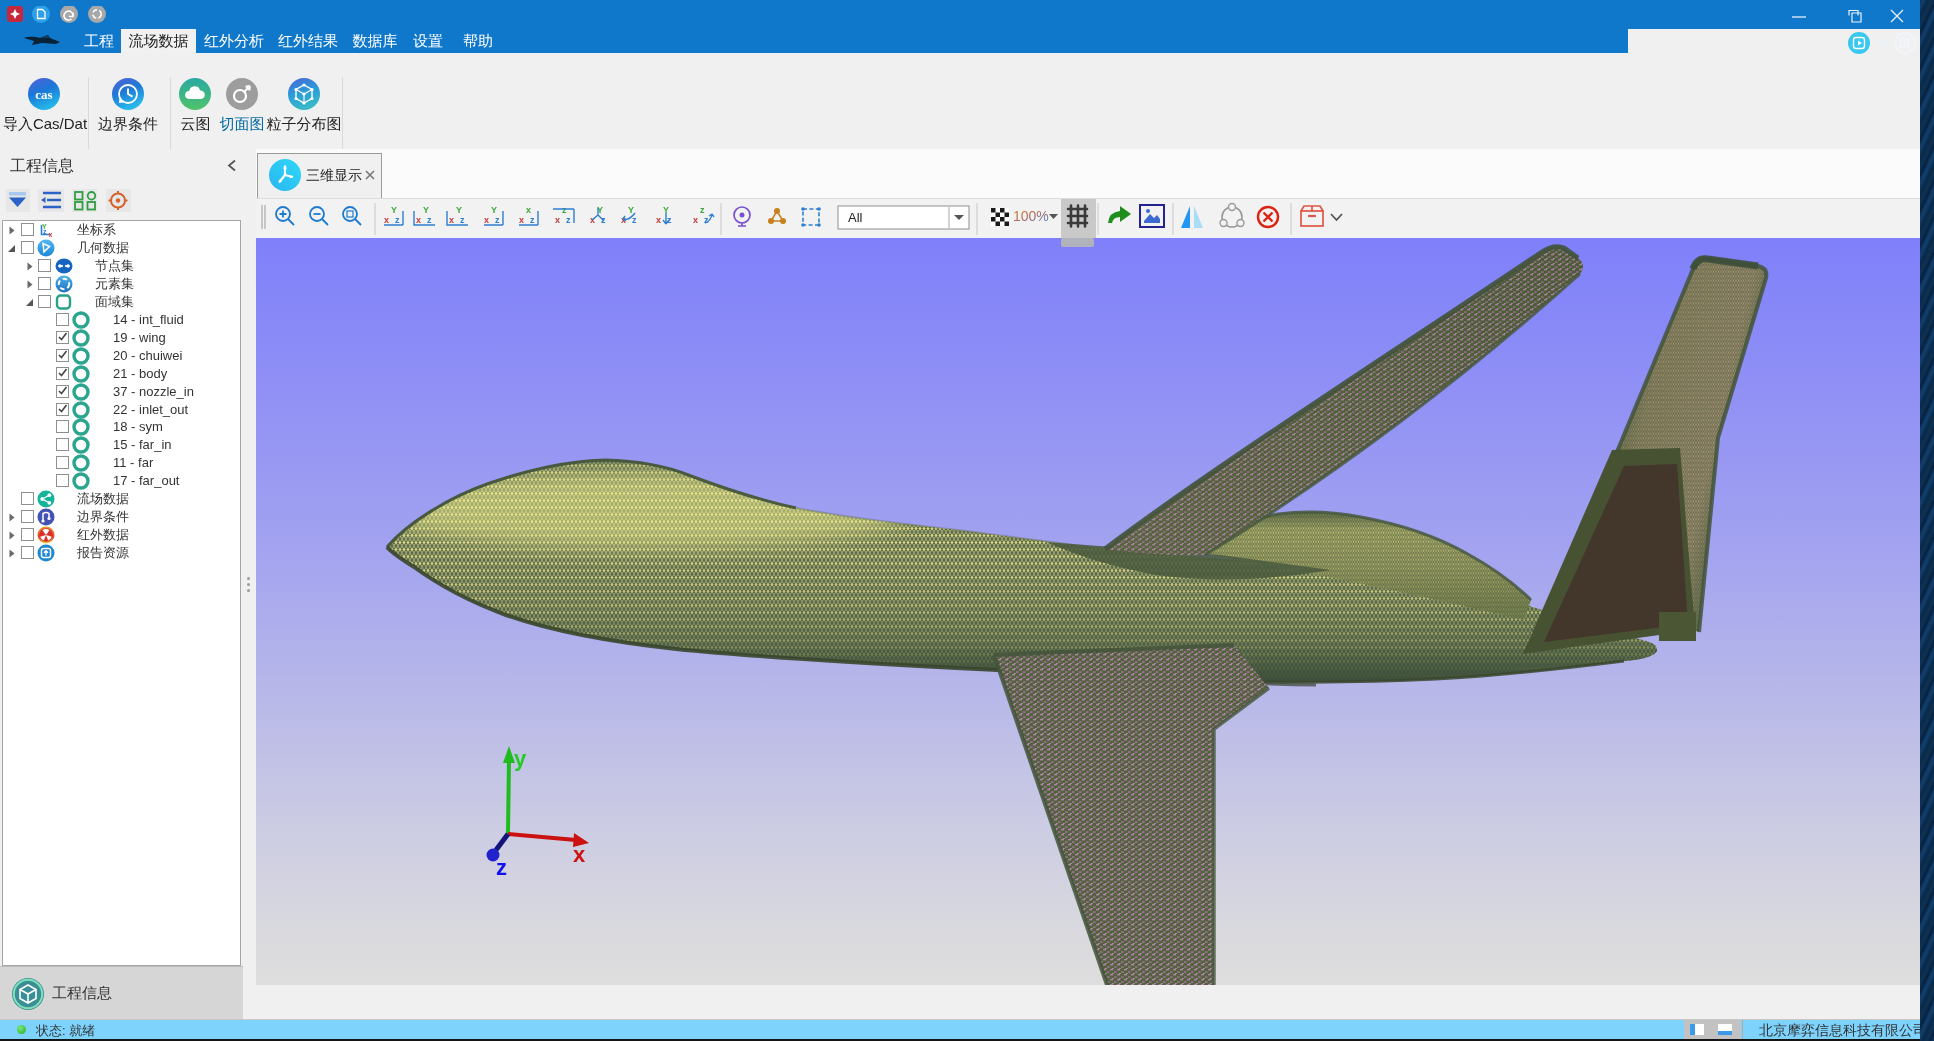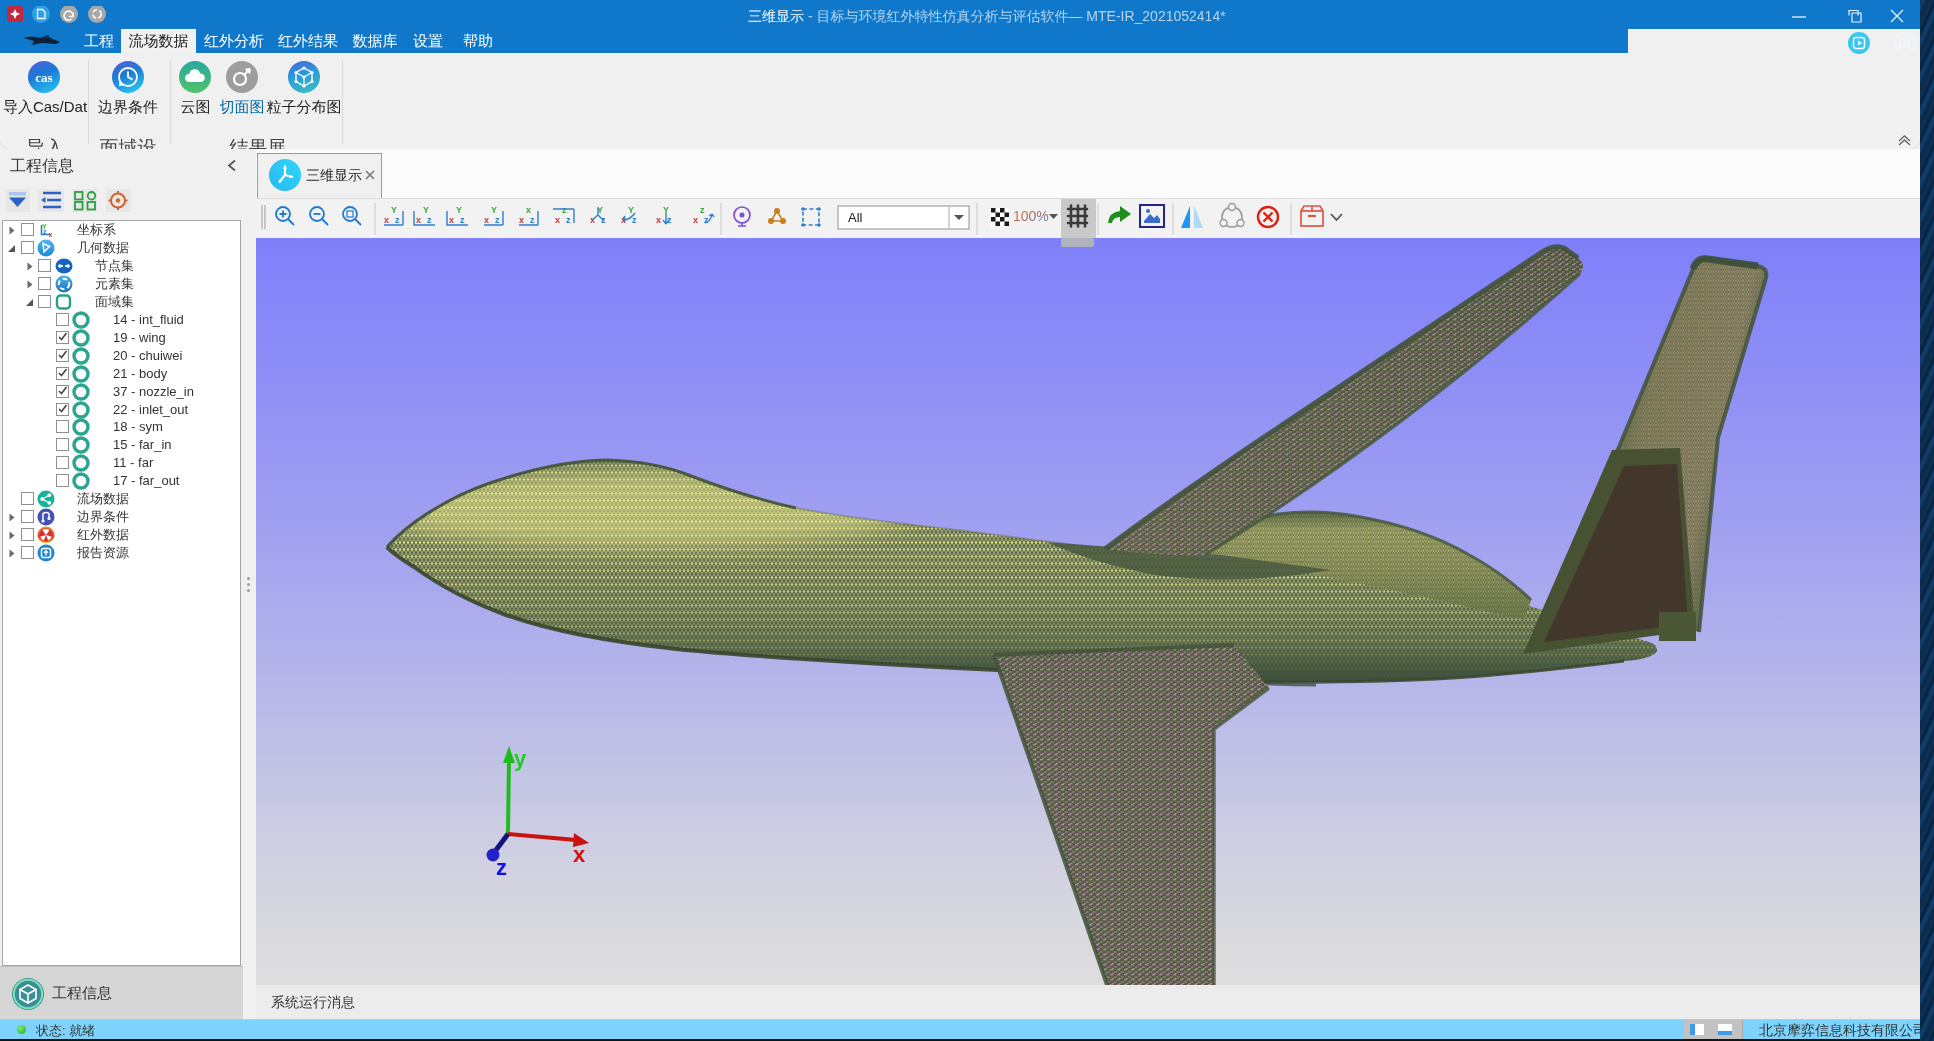--- a/index.html
+++ b/index.html
@@ -4,21 +4,21 @@
 <style>
   * { margin:0; padding:0; box-sizing:border-box; }
   html,body { width:1934px; height:1041px; overflow:hidden; font-family:"Liberation Sans",sans-serif; background:#f0f0f0; }
   .abs { position:absolute; }
   #win { position:absolute; left:0; top:0; width:1920px; height:1041px; }
   #desktop { position:absolute; left:1920px; top:0; width:14px; height:1041px;
      background:repeating-linear-gradient(115deg,#0b2c50 0px,#12406e 3px,#0a2947 7px,#0d3257 11px,#071f3a 15px); }
   #titlebar { position:absolute; left:0; top:0; width:1920px; height:29px; background:#0f78cb; }
   #menubar { position:absolute; left:0; top:29px; width:1628px; height:24px; background:#0f78cb; }
   .menuitem { position:absolute; top:0; height:24px; line-height:23px; color:#fff; font-size:15px; text-align:center; }
-  #ribbon { position:absolute; left:0; top:54px; width:1920px; height:96px; background:#f0f0f0; border-bottom:1px solid #d9d9d9;border-radius:10px; }
+  #ribbon { position:absolute; left:0; top:71px; width:1920px; height:96px; background:#f0f0f0; border-bottom:1px solid #d9d9d9;border-radius:10px; }
   .rbtn-label { position:absolute; font-size:15px; color:#222; text-align:center; }
   .rgroup-label { position:absolute; top:81px; font-size:19px; color:#444; text-align:center; }
   .rsep { position:absolute; top:6px; width:1px; height:84px; background:#d9d9d9; }
   #leftpanel { position:absolute; left:0; top:149px; width:243px; height:870px; background:#f0f0f0; }
   #treebox { position:absolute; left:2px; top:71px; width:239px; height:746px; background:#fff; border:1px solid #a5a5a5; }
   .trow { position:absolute; left:0; width:235px; height:18px; }
   .tcheck { position:absolute; width:13px; height:13px; background:#fff; border:1px solid #8f8f8f; }
   .tlabel { position:absolute; font-size:13px; color:#333; white-space:nowrap; line-height:14px; }
   #panelbottom { position:absolute; left:0; top:817px; width:243px; height:53px; background:#d6d6d6; border-top:1px solid #bdbdbd; }
   #tabstrip { position:absolute; left:256px; top:149px; width:1664px; height:49px; background:#fbfbfb; }
@@ -39,21 +39,20 @@
       <rect x="0" y="0" width="16" height="16" rx="3" fill="#c5283c"></rect>
       <path d="M8 3 L9.6 6.4 L13 8 L9.6 9.6 L8 13 L6.4 9.6 L3 8 L6.4 6.4 Z" fill="#fff"></path>
       <circle cx="34" cy="8" r="9" fill="#2ea0e8"></circle>
       <path d="M30.5 3.5 h5 l2.5 2.5 v6.5 h-7.5 Z" fill="none" stroke="#fff" stroke-width="1.3"></path>
       <circle cx="62" cy="8" r="9" fill="#a8a8a8"></circle>
       <path d="M66 10 a4.5 4.5 0 1 0 -1.5 3" fill="none" stroke="#fff" stroke-width="1.5"></path>
       <path d="M66 6.5 v4 h-4" fill="none" stroke="#fff" stroke-width="1.5"></path>
       <circle cx="90" cy="8" r="9" fill="#a8a8a8"></circle>
       <circle cx="90" cy="8" r="4.2" fill="none" stroke="#fff" stroke-width="1.5" stroke-dasharray="5 2.2"></circle>
     </svg>
-    <div class="abs" style="left:748px;top:8px;font-size:14px;color:#fff;white-space:nowrap">三维显示 <span style="color:#b5d4ee">- 目标与环境红外特性仿真分析与评估软件— MTE-IR_2021052414*</span></div>
     <svg class="abs" style="left:1786px;top:9px" width="130" height="14">
       <path d="M6 8 h14" stroke="#e8f2fa" stroke-width="1.3"></path>
       <path d="M66 4 h9 v9 h-9 Z M63 6.5 v-5 h9 v5" fill="none" stroke="#e8f2fa" stroke-width="1.2"></path>
       <path d="M105 1 l12 12 M117 1 l-12 12" stroke="#e8f2fa" stroke-width="1.3"></path>
     </svg>
   </div>
   <div id="menubar">
     <svg class="abs" style="left:22px;top:2px" width="40" height="20" viewBox="0 0 40 20">
       <path d="M2 7 C8 5 14 6 18 7 L26 4 L28 7 L38 11 L34 13 L20 12 L10 14 L12 10 Z" fill="#0a2238"></path>
       <path d="M18 7 L26 4 L28 7 Z" fill="#123a5c"></path>
@@ -720,23 +719,20 @@
     <text x="258" y="528" font-size="22" font-weight="bold" fill="#22cc22">y</text>
     <path d="M252,596 L320,602" stroke="#cc1111" stroke-width="4"></path>
     <path d="M318,595 L333,605 L317,609 Z" fill="#cc1111"></path>
     <text x="317" y="624" font-size="22" font-weight="bold" fill="#cc1111">x</text>
     <path d="M252,596 L240,612" stroke="#13137a" stroke-width="5"></path>
     <circle cx="237" cy="617" r="6.5" fill="#2222cc"></circle>
     <text x="240" y="637" font-size="22" font-weight="bold" fill="#1111ee">z</text>
   </g>
 </svg>
   </div>
-  <div id="msgbar">
-    <div class="abs" style="left:15px;top:9px;font-size:14px;color:#333">系统运行消息</div>
-  </div>
   <div id="statusbar">
     <div class="abs" style="left:17px;top:5px;width:9px;height:9px;border-radius:5px;background:radial-gradient(circle at 35% 30%,#7ae87a,#1faf1f)"></div>
     <div class="abs" style="left:36px;top:2px;font-size:13px;color:#333">状态: 就绪</div>
     <div class="abs" style="left:1684px;top:0px;width:57px;height:19px;background:#c2c2c2"></div>
     <svg class="abs" style="left:1690px;top:4px" width="46" height="12">
       <rect x="0" y="0" width="14" height="11" fill="#fff"></rect>
         <rect x="0" y="0" width="5" height="11" fill="#3d9ae8"></rect>
       <rect x="28" y="0" width="14" height="11" fill="#fff"></rect>
         <rect x="28" y="7" width="14" height="4" fill="#3d9ae8"></rect>
     </svg>

